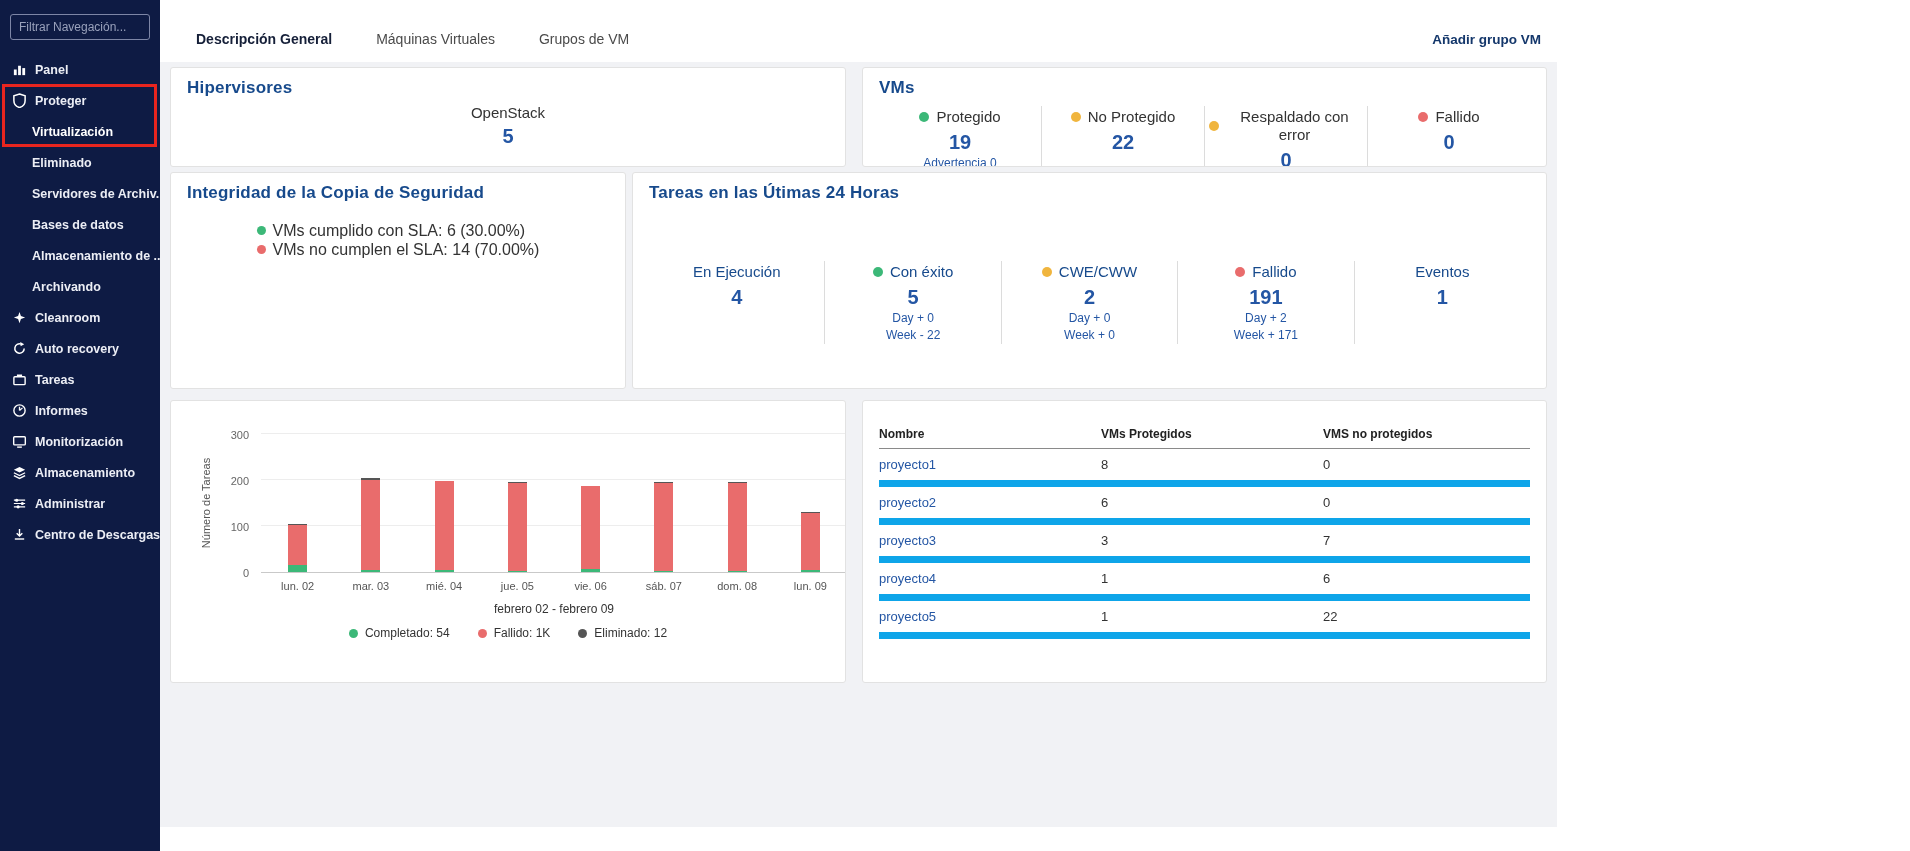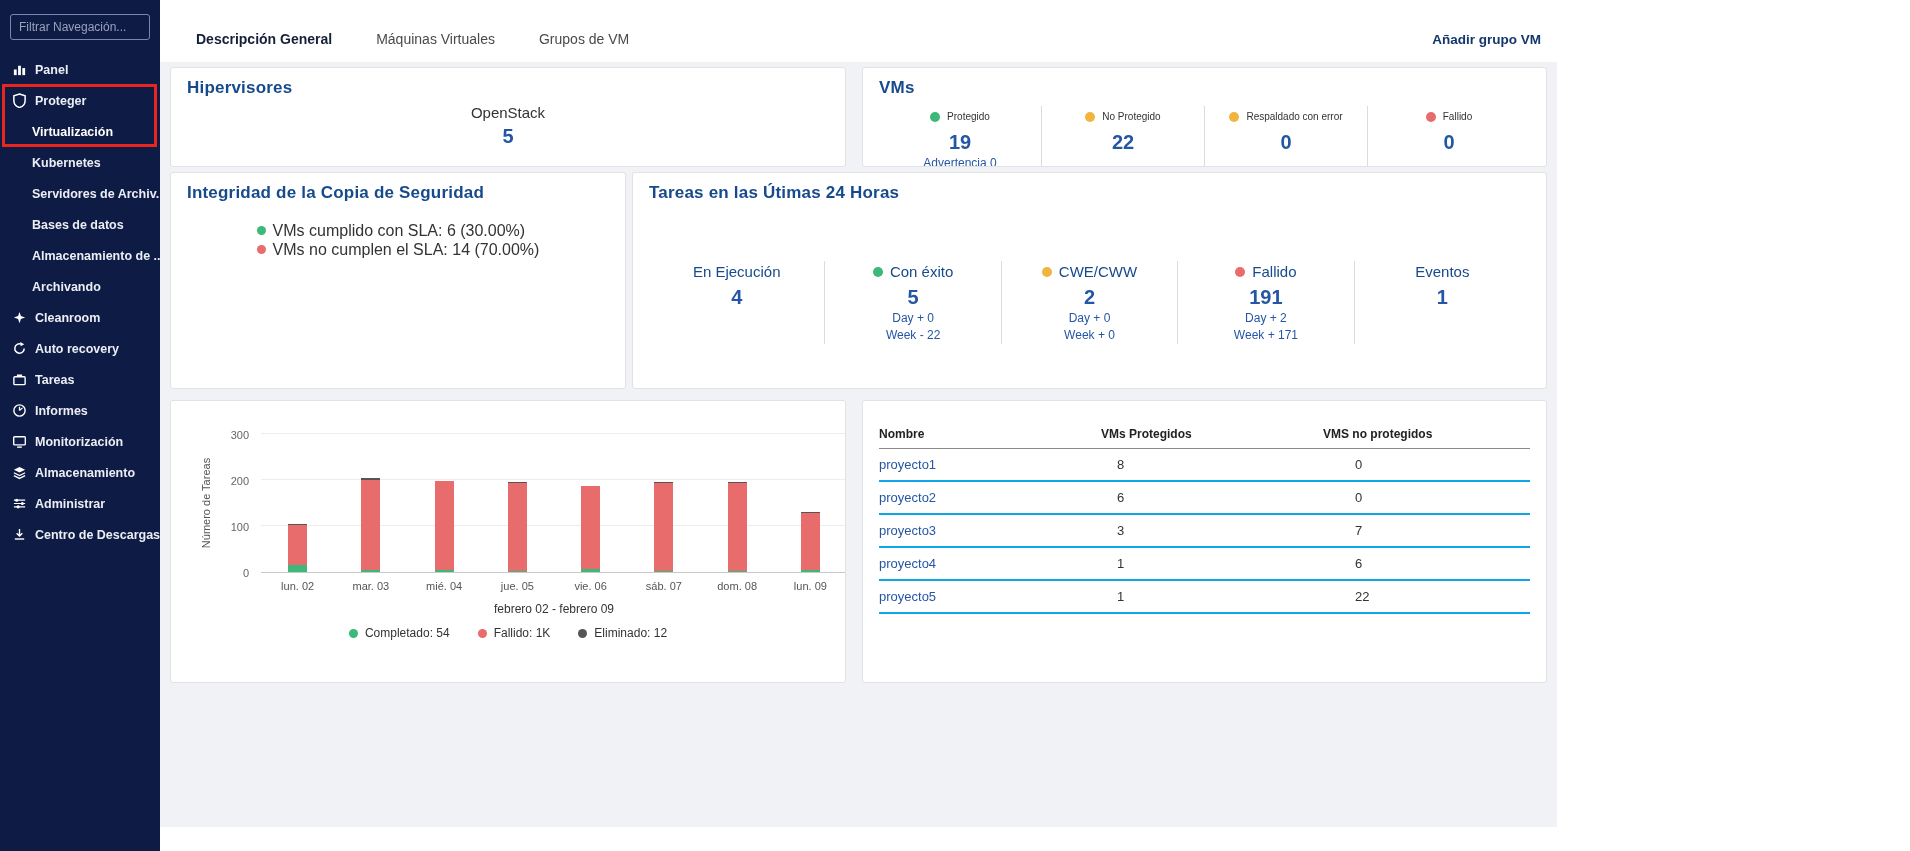--- a/index.html
+++ b/index.html
@@ -53,21 +53,21 @@
 
   
   .hv-center { text-align: center; margin-top: 6px; }
   .hv-vendor { font-size: 15px; color: #333333; }
   .hv-count { font-size: 20px; font-weight: 600; color: #2456a4; margin-top: 4px; cursor: pointer; }
 
   
   .stat-row { display: flex; }
   .stat-col { flex: 1; text-align: center; border-right: 1px solid #dcdcdc; padding: 2px 4px; }
   .stat-col:last-child { border-right: none; }
-  .stat-label { display: inline-flex; align-items: center; gap: 7px; font-size: 10px;
+  .stat-label { display: inline-flex; align-items: center; gap: 7px; font-size: 15px;
     color: #333333; line-height: 18px; }
   .stat-value { font-size: 20px; font-weight: 600; color: #2456a4; margin-top: 5px;
     line-height: 22px; cursor: pointer; }
   .stat-sub { font-size: 12px; color: #2456a4; margin-top: 3px; line-height: 14px; }
   #card-vms .stat-row { margin-top: 8px; }
   #card-tareas .stat-row { margin-top: 58px; }
   #card-tareas .stat-label { color: #174a8c; font-size: 15px; }
   .dot { border-radius: 50%; flex: none; display: inline-block; }
   .dot-10 { width: 10px; height: 10px; }
   .dot-9 { width: 9px; height: 9px; }
@@ -104,21 +104,21 @@
   .chart-legend { position: absolute; left: 0; top: 201px; width: 100%; display: flex;
     justify-content: center; align-items: center; gap: 28px; font-size: 12px; color: #333333; }
   .legend-item { display: inline-flex; align-items: center; gap: 7px; }
 
   
   .tbl { margin-top: 10px; }
   .tbl-row { display: grid; grid-template-columns: 222px 222px 1fr; align-items: center; }
   .tbl-row.head { font-size: 12px; font-weight: 700; color: #222222;
     border-bottom: 1px solid #8a8a8a; padding: 6px 0 7px 0; }
   .tbl-row.body { font-size: 13px; color: #333333; padding: 8px 0;
-    border-bottom: 2px solid #0ea5e9; gap: 16px; }
+    border-bottom: 7px solid #0ea5e9; }
   .cell-link { color: #2456a4; cursor: pointer; }
 </style>
 </head>
 <body>
 
 <div class="app">
 
   <aside class="sidebar">
     <input class="filter-input" type="text" placeholder="Filtrar Navegación..." style="">
     <nav class="side-nav">
@@ -137,21 +137,21 @@
             <svg viewBox="0 0 16 16">
               <path d="M8 1 L14 3 V8 C14 12 11.2 14.6 8 15.5 C4.8 14.6 2 12 2 8 V3 Z" fill="none" stroke="#fff" stroke-width="1.6"></path>
             </svg>
           </span>
           <span class="side-label">Proteger</span>
         </div>
         <div class="side-item indent active">
           <span class="side-label">Virtualización</span>
         </div>
         <div class="side-item indent">
-          <span class="side-label">Kubernetes</span>
+          <span class="side-label">Eliminado</span>
         </div>
         <div class="side-item indent">
           <span class="side-label">Servidores de Archiv...</span>
         </div>
         <div class="side-item indent">
           <span class="side-label">Bases de datos</span>
         </div>
         <div class="side-item indent">
           <span class="side-label">Almacenamiento de ...</span>
         </div>

